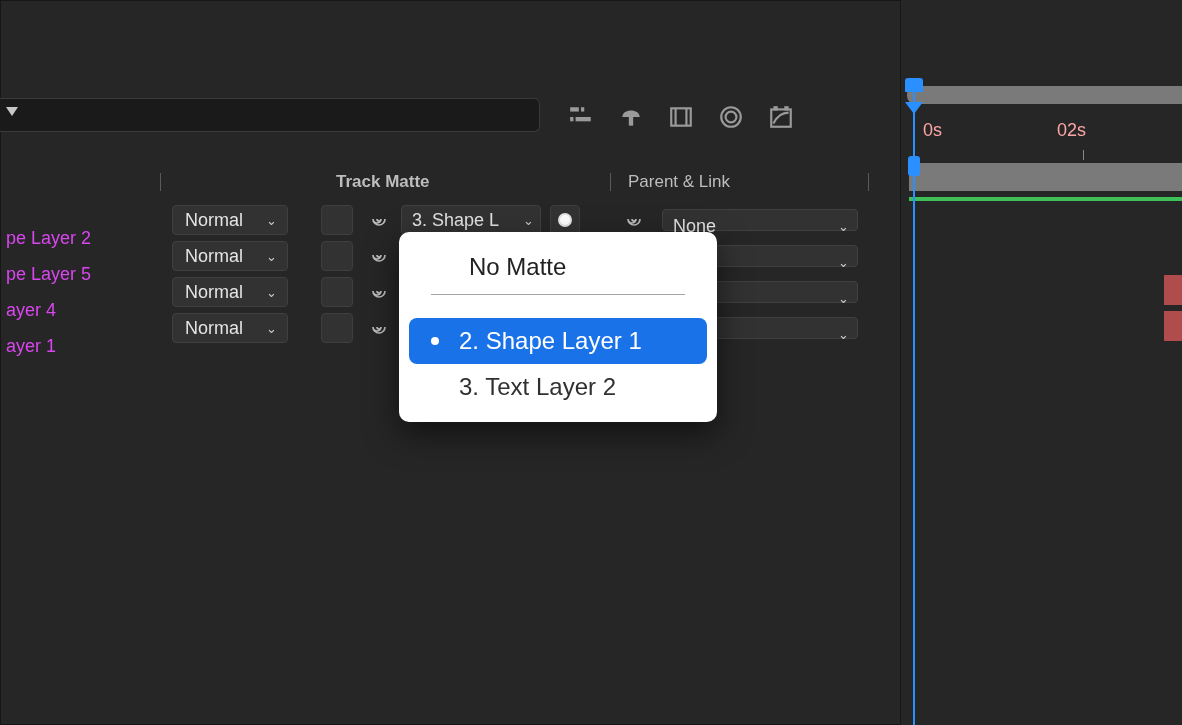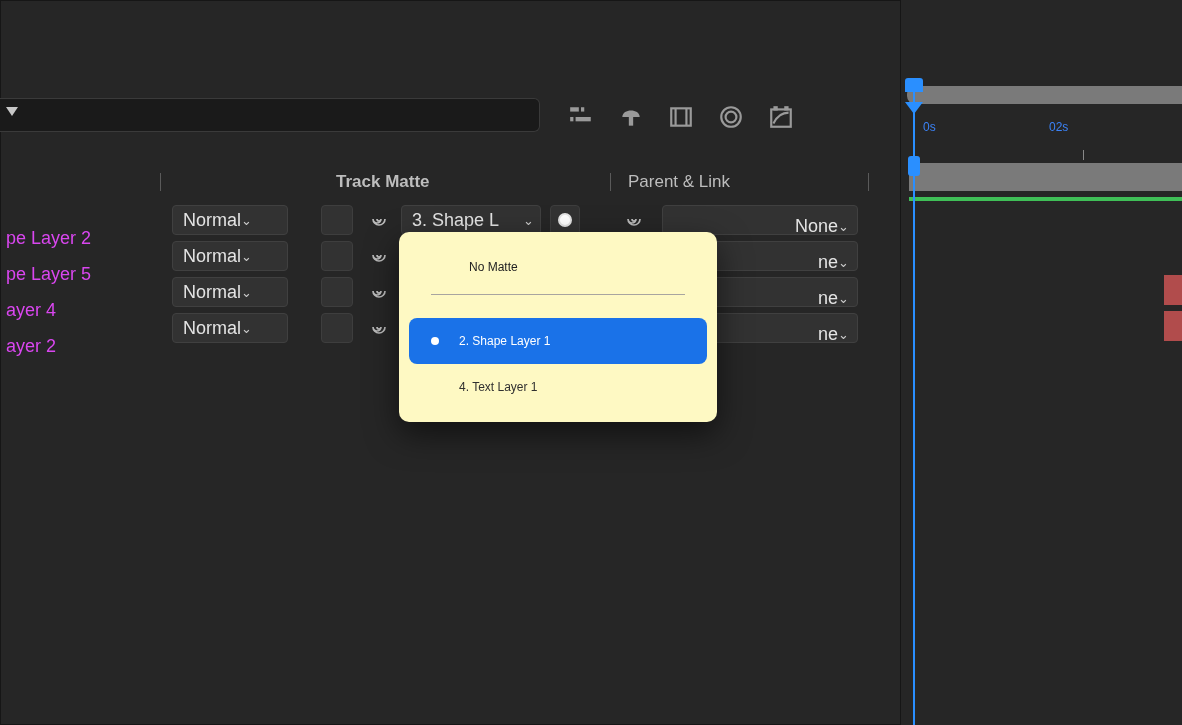--- a/index.html
+++ b/index.html
@@ -92,23 +92,24 @@
   .blend-dd {
     position: absolute;
     left: 172px;
     width: 116px;
     height: 30px;
     background: #323232;
     border: 1px solid #404040;
     border-radius: 4px;
     display: flex;
     align-items: center;
-    justify-content: flex-start;
+    justify-content: center;
     padding: 0 8px 0 10px;
     color: #e4e4e4;
+    gap: 23px;
   }
   .track-swatch {
     position: absolute;
     left: 321px;
     width: 32px;
     height: 30px;
     background: #323232;
     border: 1px solid #3e3e3e;
     border-radius: 4px;
   }
@@ -152,27 +153,27 @@
   .parent-spiral {
     position: absolute;
     left: 622px;
     width: 26px; height:26px;
     color: #bbb;
   }
   .parent-dd {
     position: absolute;
     left: 662px;
     width: 196px;
-    height: 30px;
+    height: 22px;
     background: #323232;
     border: 1px solid #404040;
     border-radius: 4px;
     display: flex;
     align-items: center;
-    justify-content: flex-end;
+    justify-content: space-between;
     padding: 12px 8px 0 10px;
     color: #e4e4e4;
   }
   .chevron-down {
     font-size: 13px;
     color: #ccc;
   }
 
   
   .timeline {
@@ -196,22 +197,22 @@
   .timeline-ruler {
     position: absolute;
     top: 114px;
     left: 0; right: 0;
     height: 46px;
     background: #262626;
   }
   .ruler-tick-label {
     position: absolute;
     top: 6px;
-    font-size: 12px;
-    color: #3b82f6;
+    font-size: 18px;
+    color: #fca5a5;
   }
   .ruler-tick { position:absolute; bottom:0; width:1px; height:10px; background:#888; }
   .work-area {
     position: absolute;
     top: 163px;
     left: 8px; right: 0;
     height: 28px;
     background: #7a7a7a;
   }
   .track-region {
@@ -266,26 +267,26 @@
     background: #2a8fff;
     border-radius: 3px;
   }
 
   
   .popup {
     position: absolute;
     left: 399px;
     top: 232px;
     width: 318px;
-    background: #fef9c3;
+    background: #ffffff;
     border-radius: 10px;
     box-shadow: 0 12px 32px rgba(0,0,0,0.55);
     padding: 12px 10px;
     color: #303030;
-    font-size: 12px;
+    font-size: 24px;
   }
   .popup-item {
     height: 46px;
     display: flex;
     align-items: center;
     padding: 0 16px 0 50px;
     border-radius: 8px;
     position: relative;
   }
   .popup-item.nomatte {
@@ -446,21 +447,21 @@
             <path d="M12 12 m-2 0 a2 2 0 1 0 4 0 a4 4 0 1 1 -8 0 a6 6 0 1 0 12 0"></path>
           </svg>
       </span>
       <div class="parent-dd">
         <span>ne</span>
         <span class="chevron-down">⌄</span>
       </div>
     </div>
 
     <div class="layer-row">
-      <span class="layer-name">ayer 2</span>
+      <span class="layer-name">ayer 1</span>
       <div class="blend-dd">
         <span>Normal</span>
         <span class="chevron-down">⌄</span>
       </div>
       <div class="track-swatch"></div>
       <span class="spiral-icon spiral">
         <svg viewBox="0 0 24 24" width="24" height="24">
             <path d="M12 12 m-2 0 a2 2 0 1 0 4 0 a4 4 0 1 1 -8 0 a6 6 0 1 0 12 0"></path>
           </svg>
       </span>
@@ -473,21 +474,21 @@
         <span>ne</span>
         <span class="chevron-down">⌄</span>
       </div>
     </div>
   </div>
 
   <div class="timeline">
     <div class="timeline-ruler-bg"></div>
     <div class="timeline-ruler">
       <span class="ruler-tick-label" style="left:22px;">0s</span>
-      <span class="ruler-tick-label" style="left:148px;">02s</span>
+      <span class="ruler-tick-label" style="left:156px;">02s</span>
       <div class="ruler-tick" style="left:182px;"></div>
     </div>
     <div class="work-area"></div>
     <div class="track-region">
       <div class="track-bar-green"></div>
       <div class="track-bar-red" style="top:78px;"></div>
       <div class="track-bar-red" style="top:114px;"></div>
     </div>
     <div class="playhead">
       <div class="playhead-head"></div>
@@ -499,17 +500,17 @@
   <div class="popup">
     <div class="popup-item nomatte">
       <span>No Matte</span>
     </div>
     <div class="popup-sep"></div>
     <div class="popup-item selected">
       <div class="popup-dot"></div>
       <span>2. Shape Layer 1</span>
     </div>
     <div class="popup-item">
-      <span>4. Text Layer 1</span>
+      <span>3. Text Layer 2</span>
     </div>
   </div>
 
 </div>
 
 </body></html>

